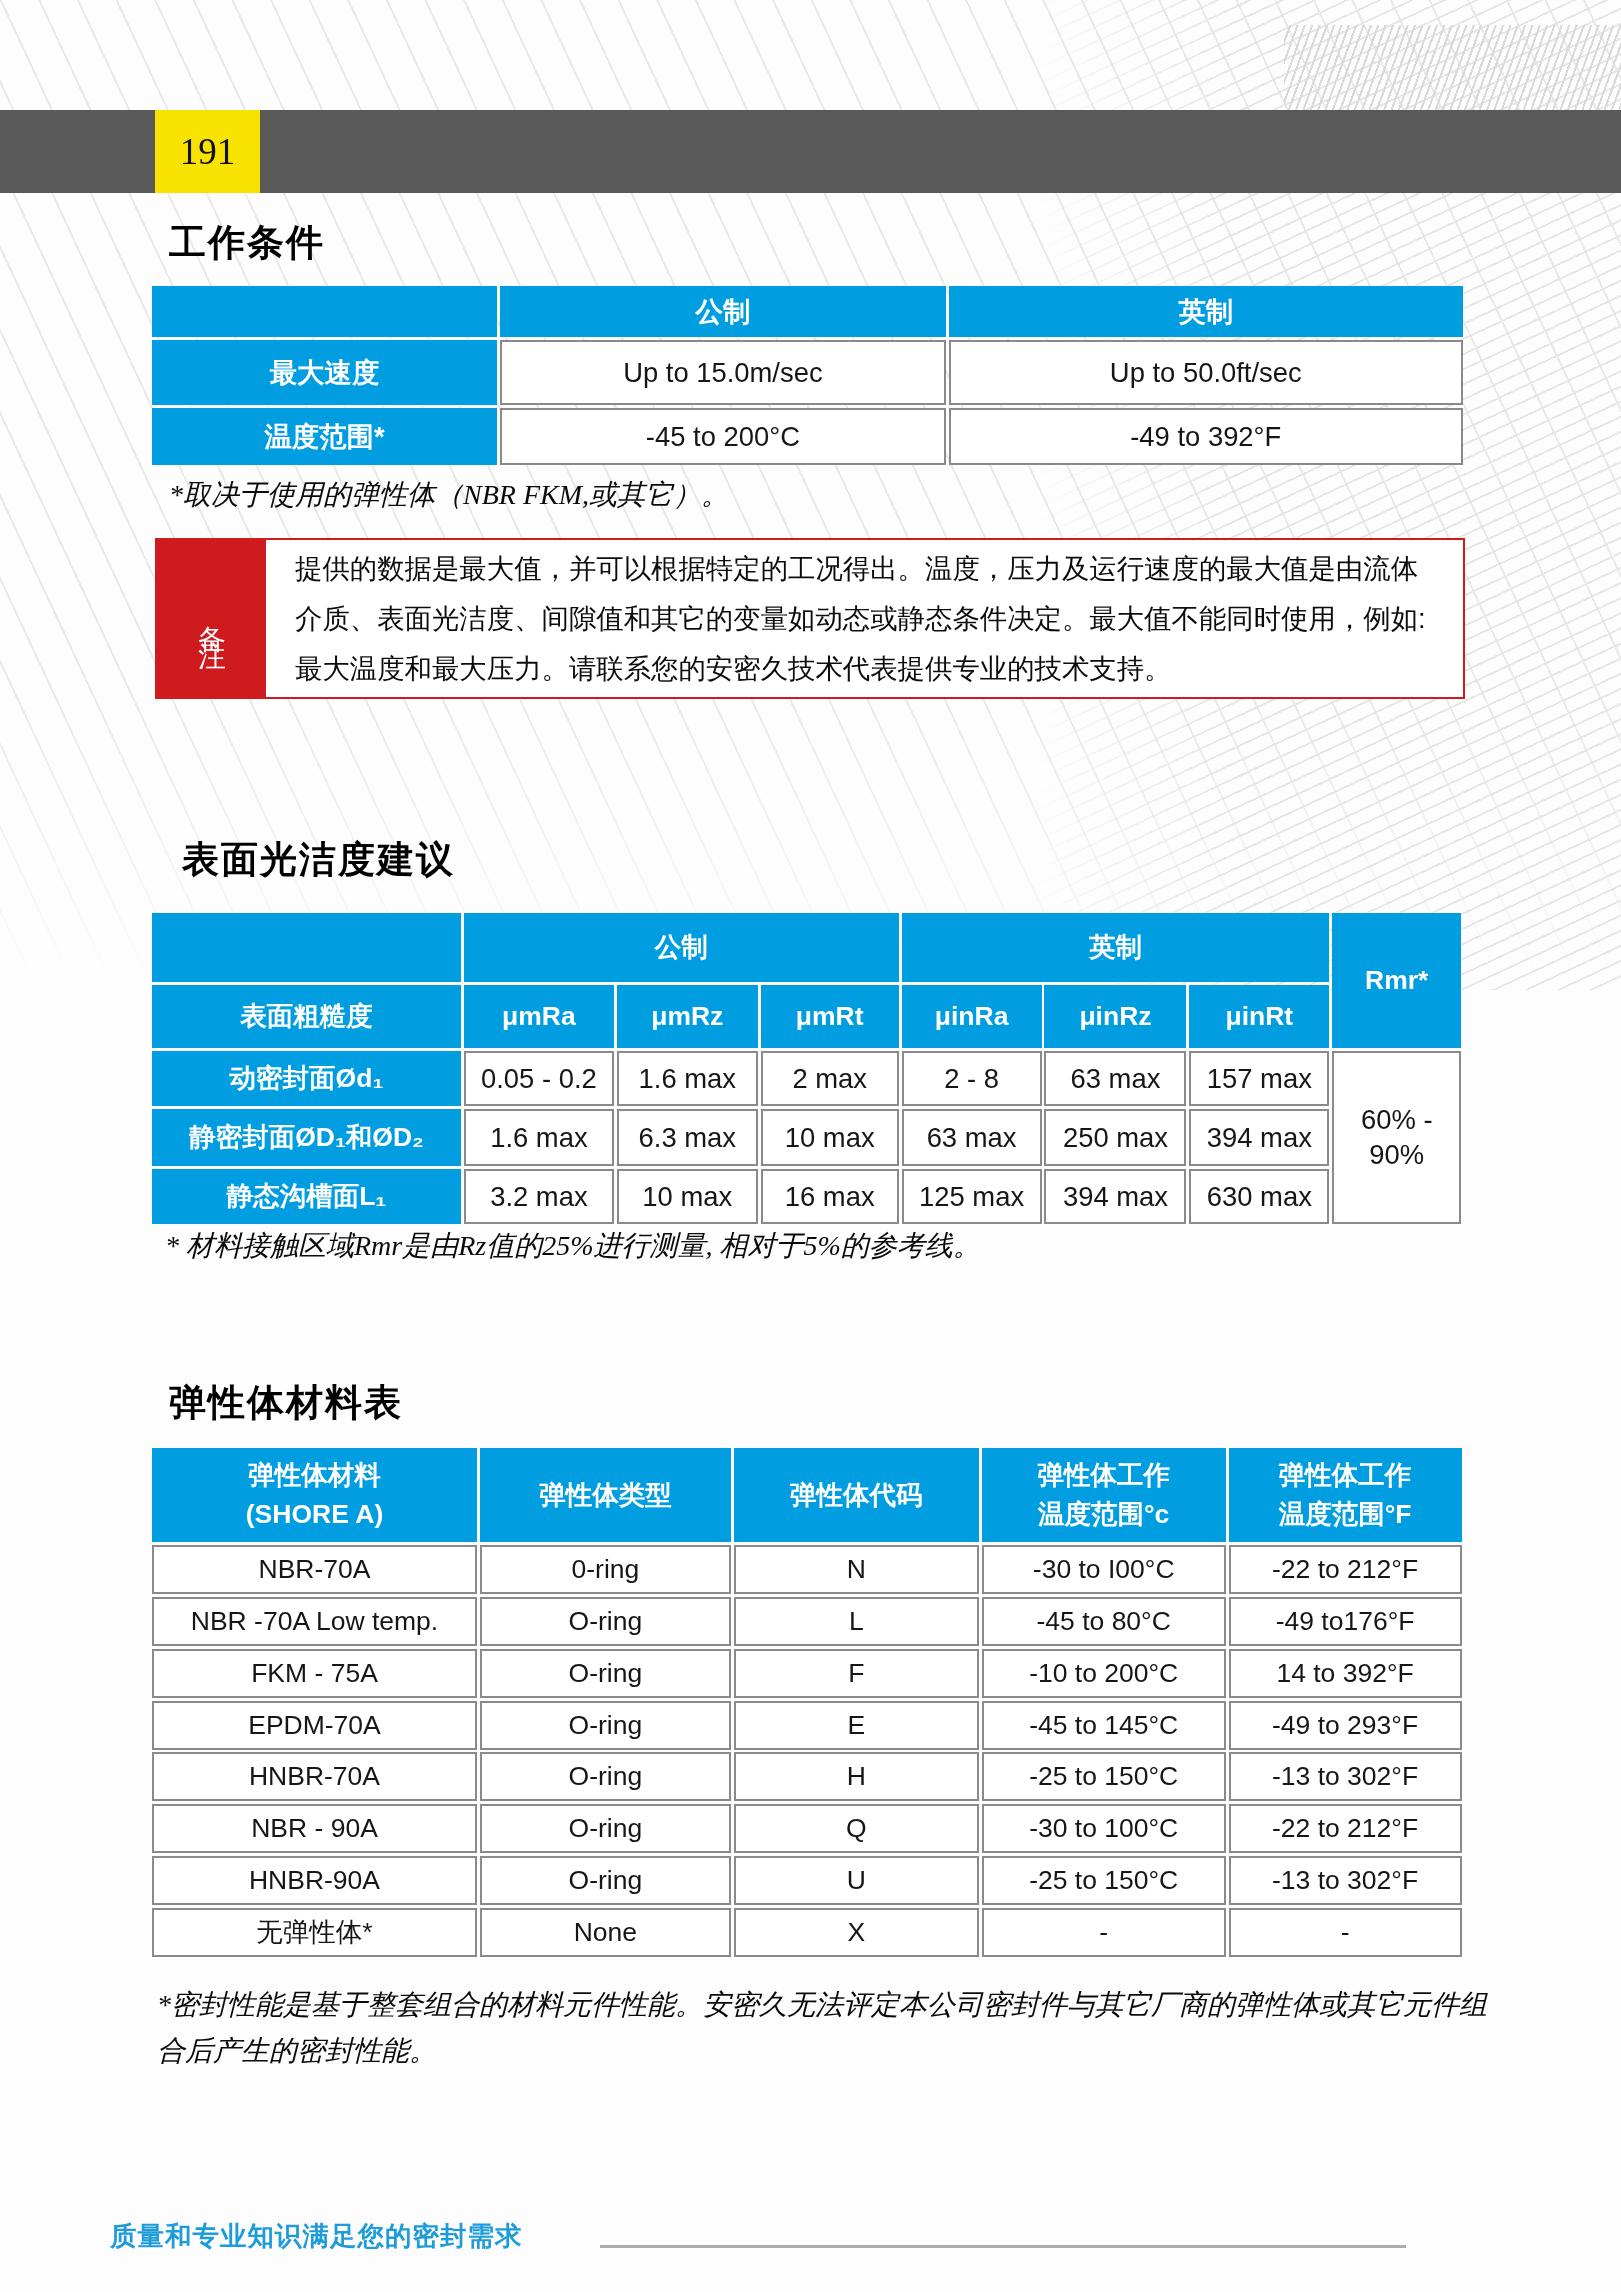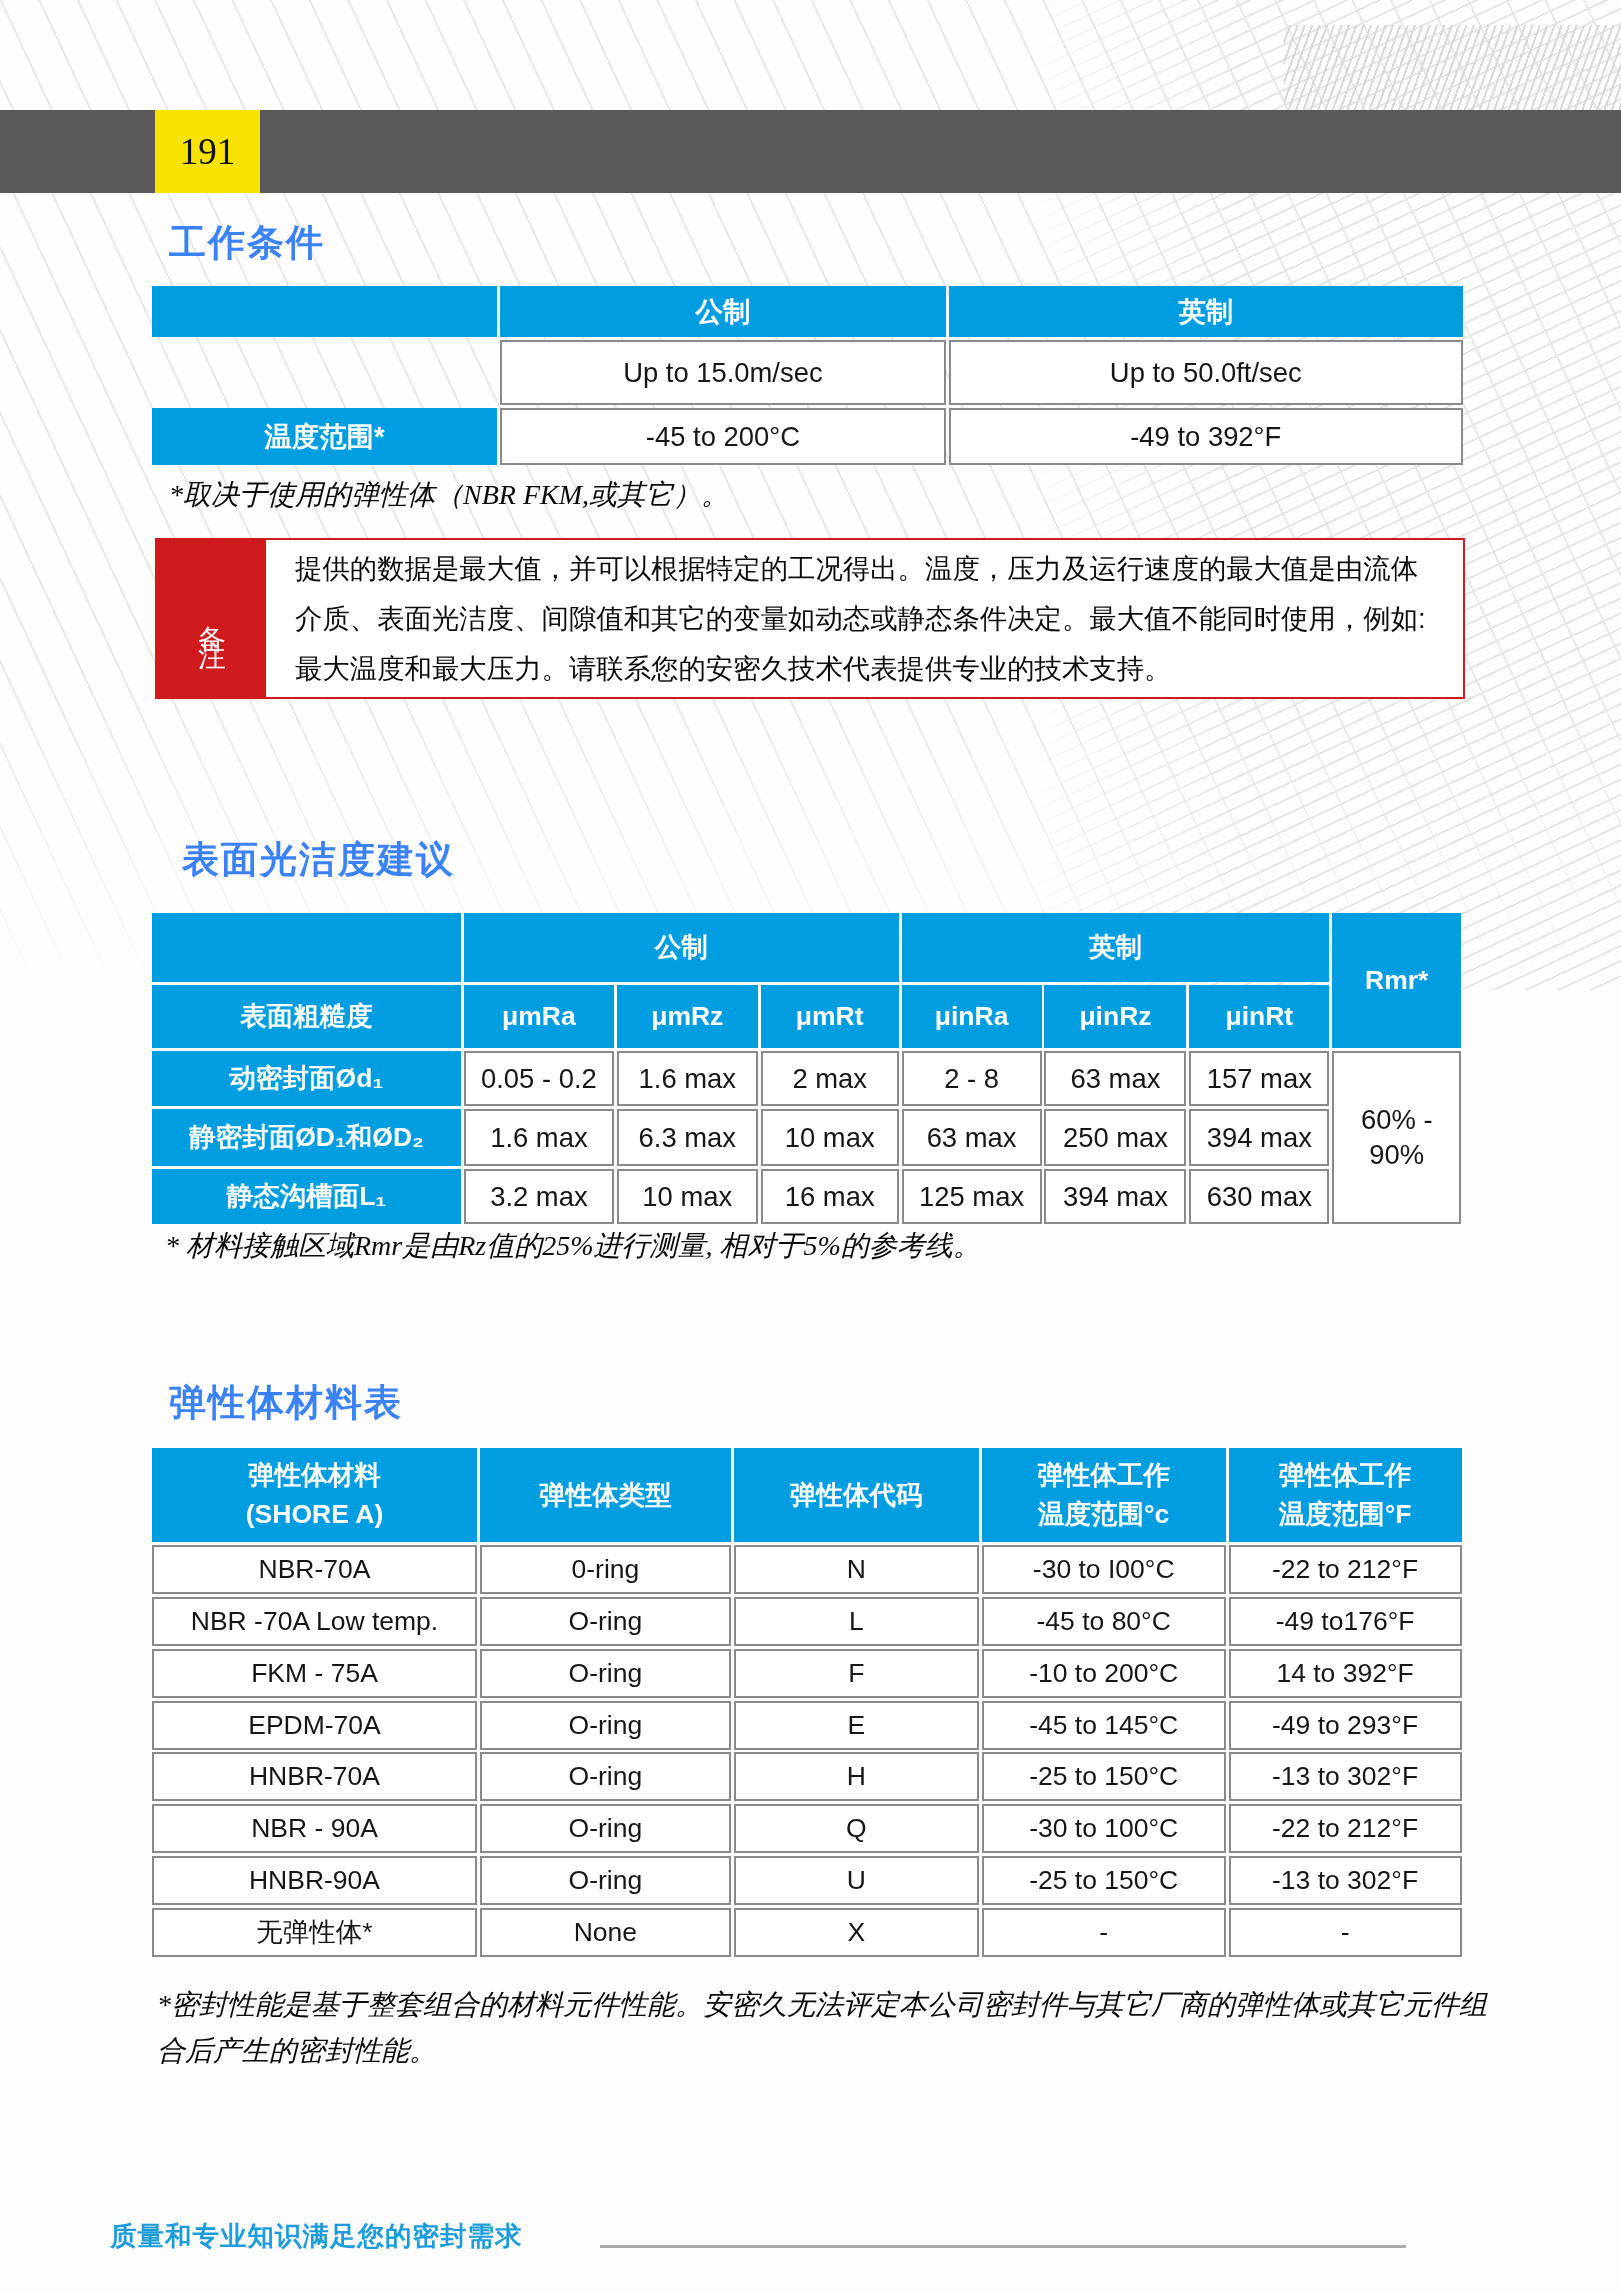--- a/index.html
+++ b/index.html
@@ -24,21 +24,21 @@
     -webkit-mask-image:linear-gradient(to right,transparent 0,#000 35%);
     mask-image:linear-gradient(to right,transparent 0,#000 35%);}
   .hatch-c{position:absolute;left:1284px;top:24.5px;width:337px;height:85px;
     background:repeating-linear-gradient(110deg,transparent 0 4.9px,#d9d9d9 4.9px 6.9px);}
 
   .band{position:absolute;left:0;top:110px;width:1621px;height:83px;background:var(--band-gray);}
   .pagenum-box{position:absolute;left:155px;top:110px;width:105px;height:83px;background:var(--page-yellow);
     display:flex;align-items:center;justify-content:center;}
   .pagenum{font-family:"Liberation Serif",serif;font-size:37px;color:#111;}
 
-  .sec-title{position:absolute;font-size:37px;font-weight:700;color:#3b82f6;letter-spacing:2px;}
+  .sec-title{position:absolute;font-size:37px;font-weight:700;color:#000000;letter-spacing:2px;}
 
   
   .tbl{position:absolute;display:grid;gap:2.9px;background:transparent;}
   .hd{background:var(--accent-blue);color:#fff;display:flex;align-items:center;justify-content:center;
     font-size:27.4px;font-weight:700;text-align:center;line-height:37px;}
   .data{background:#fff;border:2px solid #8a8a8a;display:flex;align-items:center;justify-content:center;
     font-size:27.4px;color:#161616;text-align:center;line-height:35px;}
   .pre{white-space:pre-line;}
 
   .tbl1{left:152px;top:286px;grid-template-columns:345px 446px 514px;grid-template-rows:51px 65px 57px;}
@@ -79,20 +79,21 @@
     <span class="pagenum">191</span>
   </div>
 
   <div class="sec-title" style="left:169px;top:218px;">工作条件</div>
 
   <div class="tbl tbl1">
     <div class="hd" style="grid-column:1;grid-row:1"></div>
     <div class="hd" style="grid-column:2;grid-row:1">公制</div>
     <div class="hd" style="grid-column:3;grid-row:1">英制</div>
 
+    <div class="hd" style="grid-column:1;grid-row:2">最大速度</div>
     <div class="data" style="grid-column:2;grid-row:2">Up to 15.0m/sec</div>
     <div class="data" style="grid-column:3;grid-row:2">Up to 50.0ft/sec</div>
 
     <div class="hd" style="grid-column:1;grid-row:3">温度范围*</div>
     <div class="data" style="grid-column:2;grid-row:3">-45 to 200°C</div>
     <div class="data" style="grid-column:3;grid-row:3">-49 to 392°F</div>
   </div>
 
   <div class="fnote" style="left:169px;top:476px;">*取决于使用的弹性体（NBR FKM,或其它）。</div>
 

